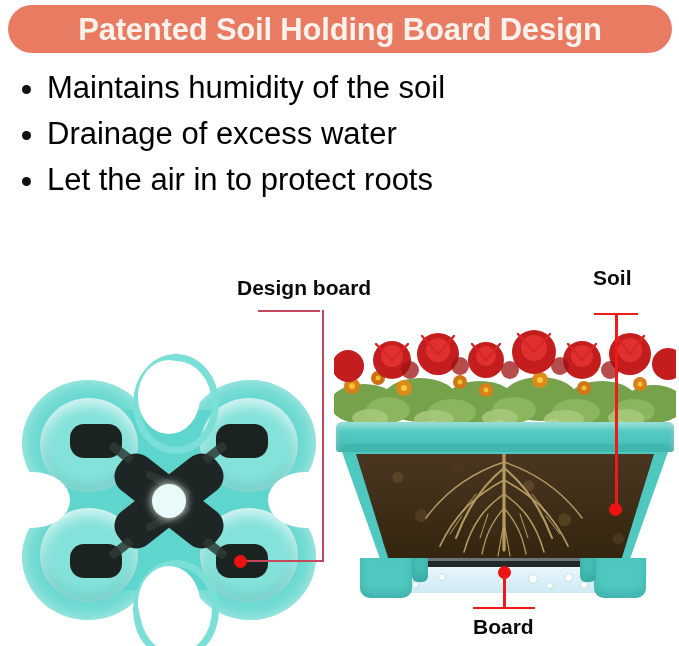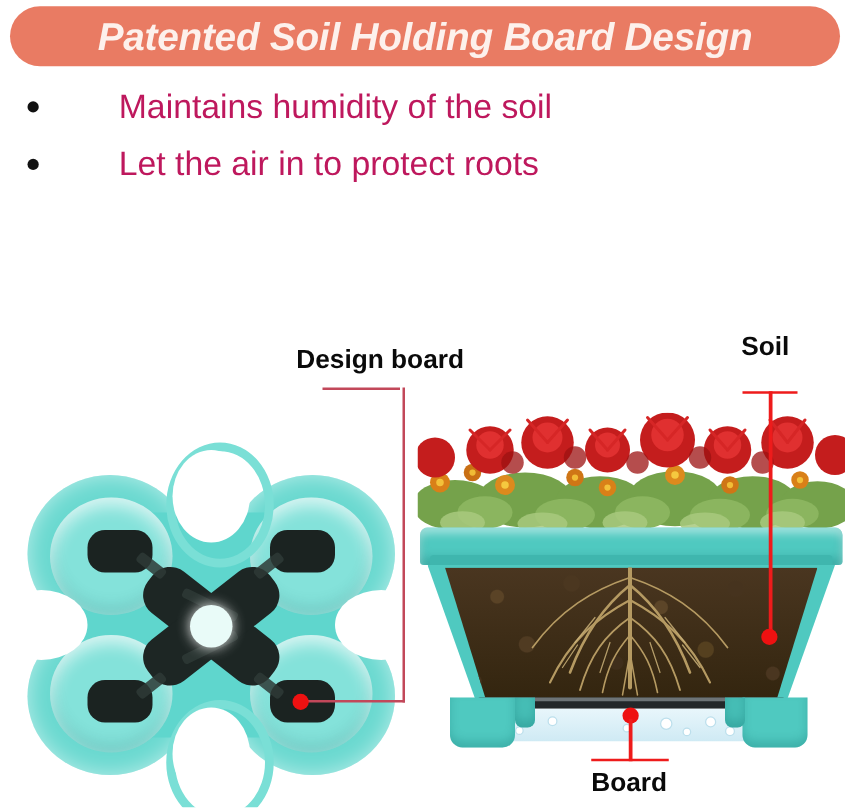--- a/index.html
+++ b/index.html
@@ -24,21 +24,20 @@
     left: 8px;
     top: 5px;
     width: 664px;
     height: 48px;
     background: #e97b63;
     border-radius: 24px;
     display: flex;
     align-items: center;
     justify-content: center;
     box-sizing: border-box;
-    font-style: italic;
   }
   #header-title {
     font-family: "Liberation Sans", sans-serif;
     font-weight: bold;
     font-size: 31px;
     color: #fdf1ec;
     letter-spacing: -0.2px;
     white-space: nowrap;
     line-height: 1;
   }
@@ -60,25 +59,24 @@
     height: 9px;
     border-radius: 50%;
     background: #111111;
     margin-right: 16px;
     flex: 0 0 auto;
     position: relative;
     top: -4px;
   }
   .bullet-text {
     font-family: "Liberation Sans", sans-serif;
-    font-size: 27px;
-    color: #be185d;
+    font-size: 31px;
+    color: #000000;
     line-height: 1;
     white-space: nowrap;
-    margin-left: 48px;
   }
 
   
   .callout-label {
     position: absolute;
     font-family: "Liberation Sans", sans-serif;
     font-weight: bold;
     font-size: 21px;
     color: #0a0a0a;
     white-space: nowrap;
@@ -333,20 +331,24 @@
 <div id="page">
 
   <div id="header-banner">
     <div id="header-title">Patented Soil Holding Board Design</div>
   </div>
 
   <div id="bullet-list">
     <div class="bullet-row">
       <span class="bullet-dot"></span>
       <span class="bullet-text">Maintains humidity of the soil</span>
+    </div>
+    <div class="bullet-row">
+      <span class="bullet-dot"></span>
+      <span class="bullet-text">Drainage of excess water</span>
     </div>
     <div class="bullet-row">
       <span class="bullet-dot"></span>
       <span class="bullet-text">Let the air in to protect roots</span>
     </div>
   </div>
 
   <div id="planter-top">
     <div class="lobe lobe-outer" id="lobe-tl"></div>
     <div class="lobe lobe-outer" id="lobe-tr"></div>

